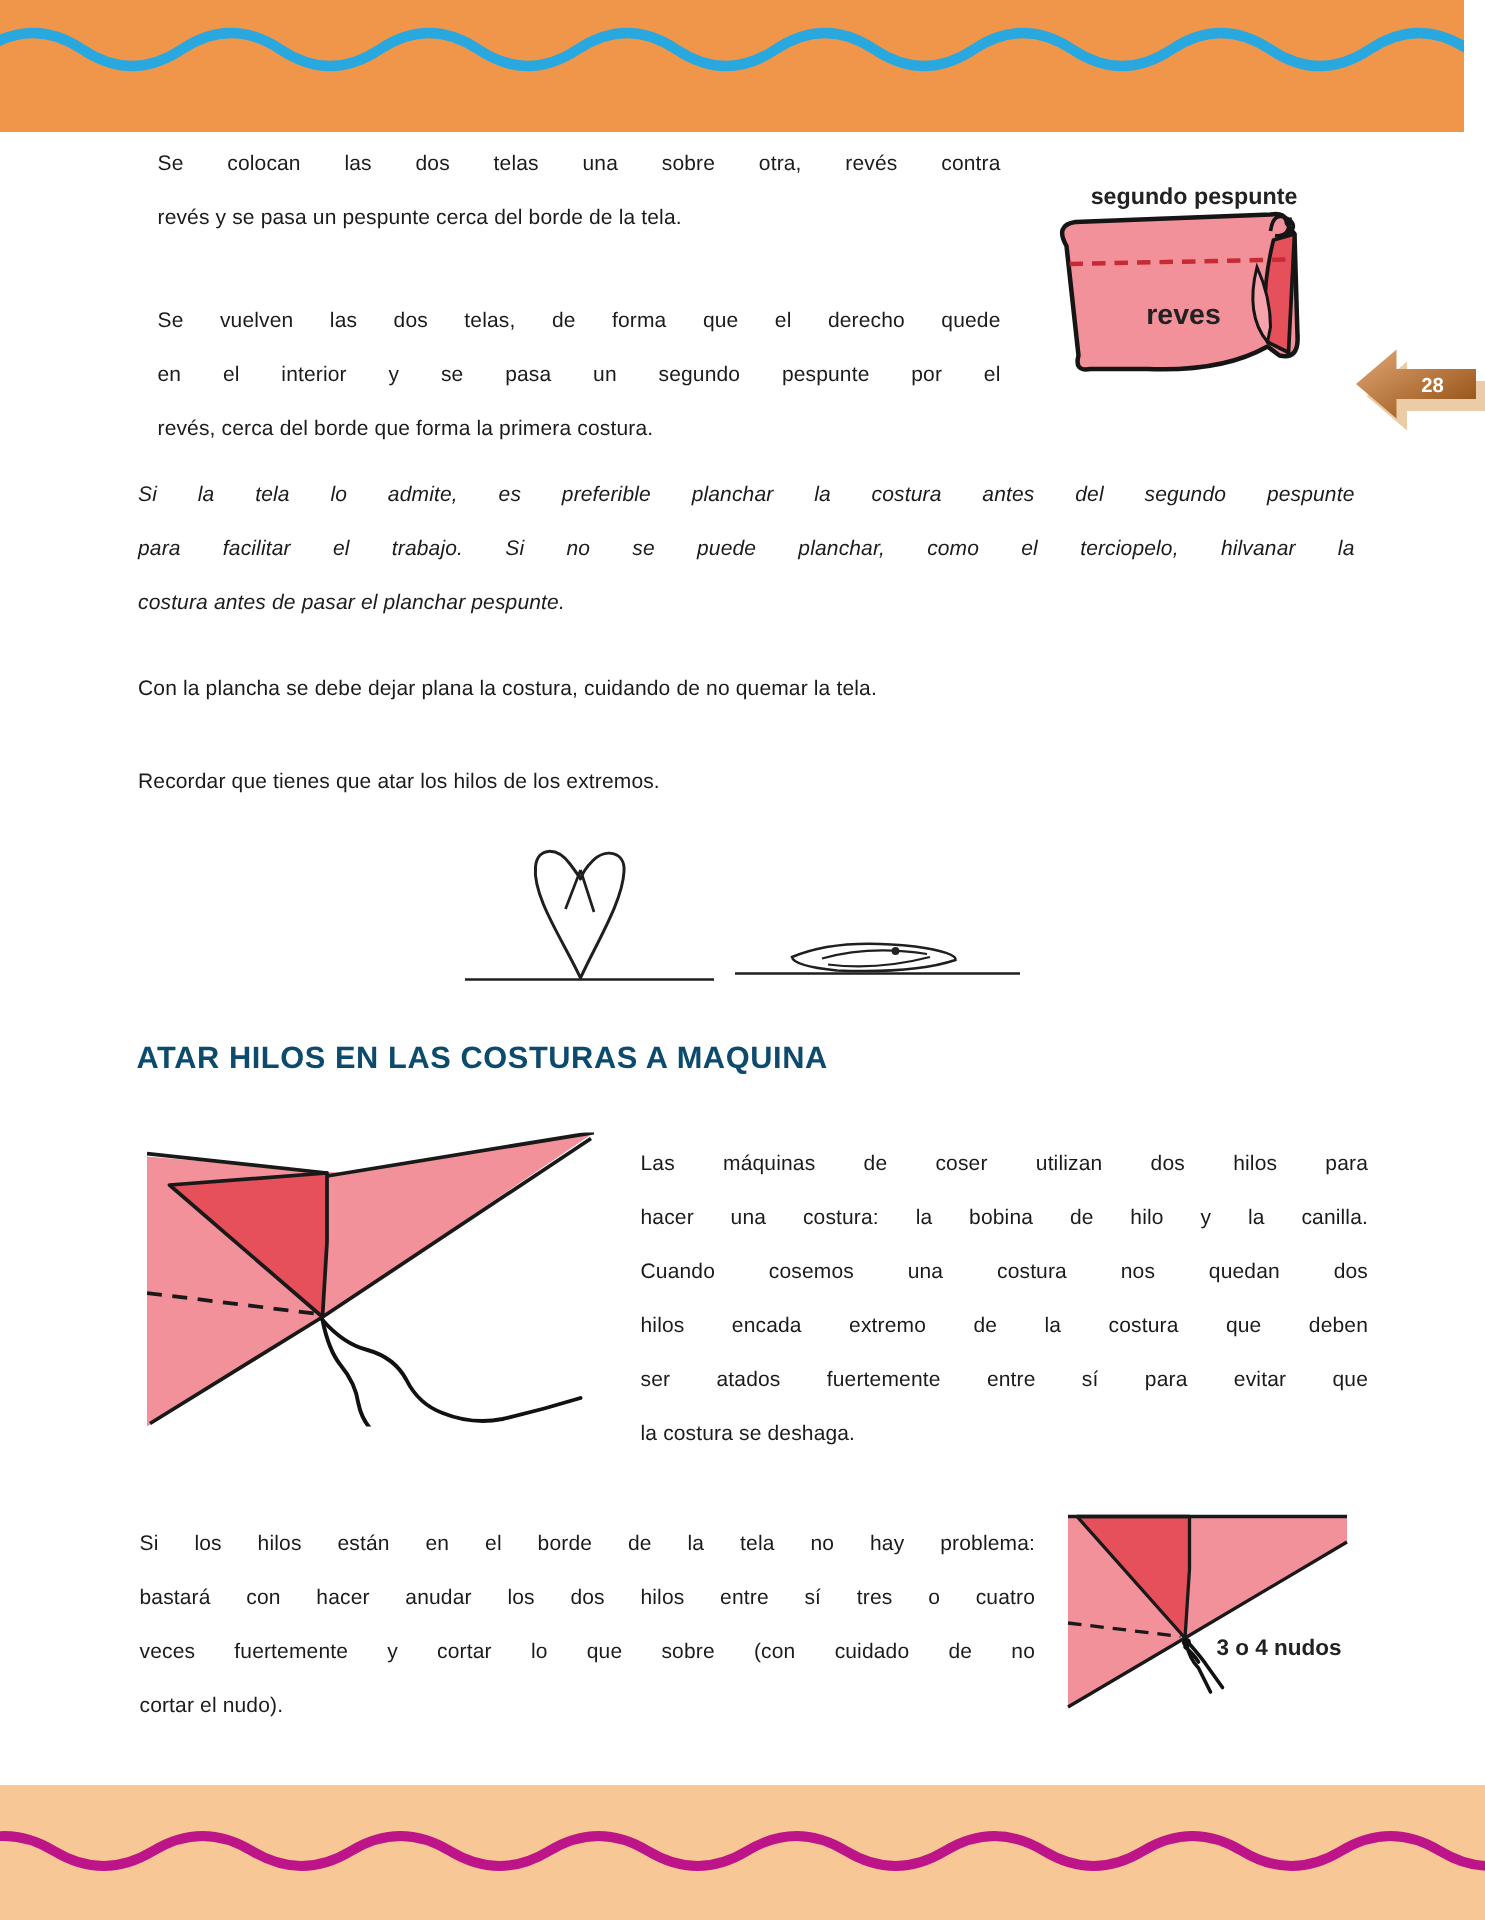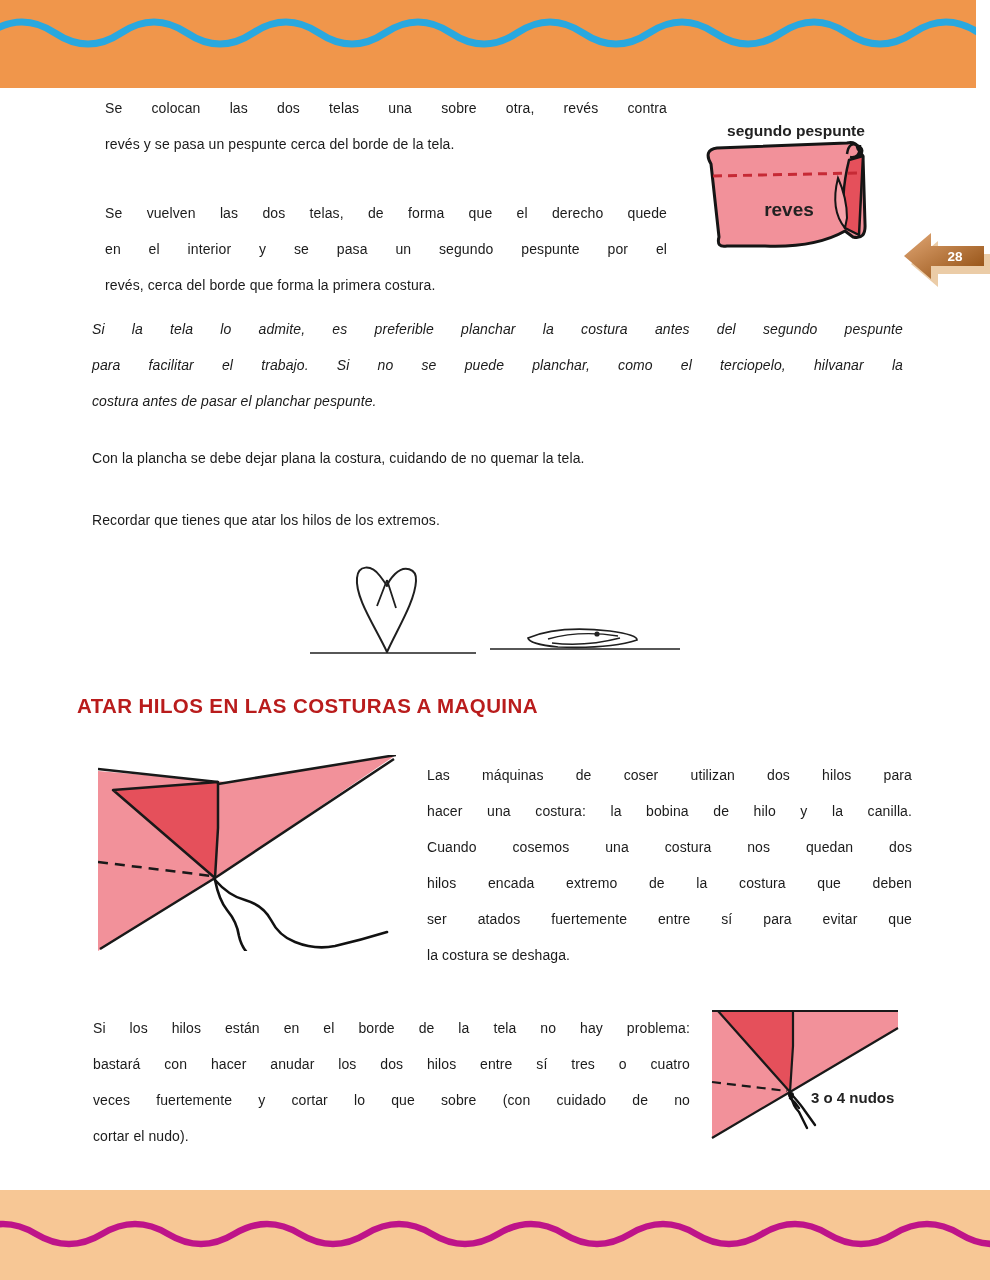--- a/index.html
+++ b/index.html
@@ -8,22 +8,22 @@
     font-family:"Liberation Sans","DejaVu Sans",sans-serif;color:var(--ink,#1b1b1b);
   }
   .band{position:absolute;left:0;}
   .band-header{top:0;width:976px;height:88px;background:var(--header_band);}
   .band-footer{top:1190px;width:990px;height:90px;background:var(--footer_band);}
   .band svg{display:block;}
   .para{position:absolute;font-size:14px;line-height:36px;letter-spacing:.1px;}
   .jline{text-align:justify;text-align-last:justify;white-space:normal;}
   .jline.last{text-align-last:left;}
   .heading{
-    position:absolute;left:77px;top:694px;width:560px;
-    font-size:20.5px;font-weight:bold;letter-spacing:.4px;color:#b91c1c;
+    position:absolute;left:91px;top:694px;width:560px;
+    font-size:20.5px;font-weight:bold;letter-spacing:.4px;color:#0c4a6e;
   }
   .fig{position:absolute;}
   .arrow-tab{position:absolute;left:904px;top:230px;width:86px;height:58px;}
 </style>
 </head>
 <body>
 
 <div class="page">
 
   <div class="band band-header">

